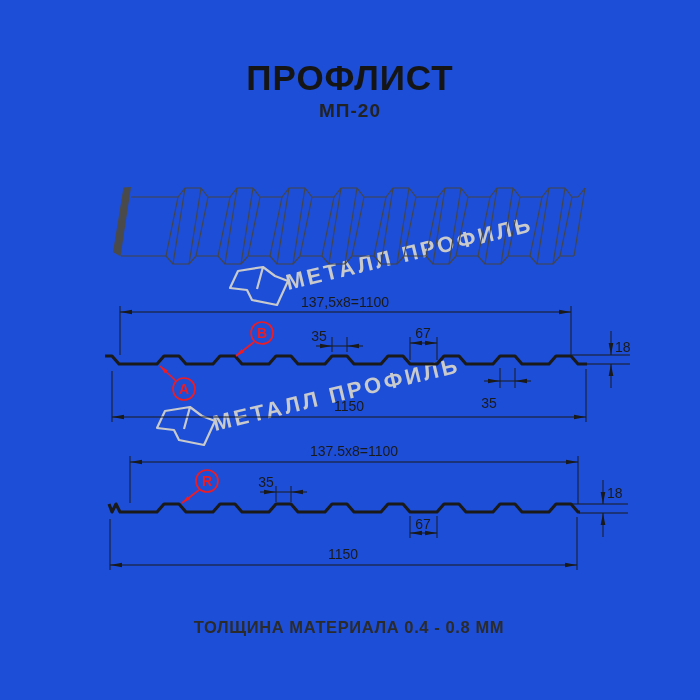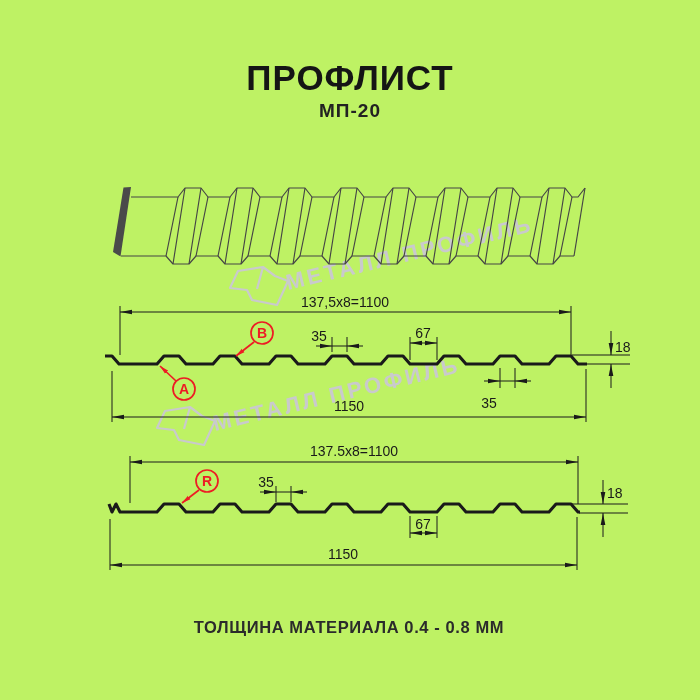--- a/index.html
+++ b/index.html
@@ -1,16 +1,16 @@
 <!DOCTYPE html>
 <html style="--red: #ed1c24; --line: #1a1a1a; --wm: #c9cacc;"><head>
 <meta charset="utf-8">
 <style>
   html,body{margin:0;padding:0;background:#fff;}
-  .canvas{position:relative;width:700px;height:700px;background:#bef264;overflow:hidden;
+  .canvas{position:relative;width:700px;height:700px;background:#1d4ed8;overflow:hidden;
           font-family:"Liberation Sans",sans-serif;}
   svg{display:block}
   .title{font:800 35px "Liberation Sans",sans-serif;letter-spacing:1px;fill:#151515;}
   .subtitle{font:700 19px "Liberation Sans",sans-serif;letter-spacing:1px;fill:#222;}
   .footer{font:700 16.5px "Liberation Sans",sans-serif;letter-spacing:.6px;fill:#2b2b2b;}
   .profile{stroke:var(--line,#151515);stroke-width:3.1;fill:none;stroke-linejoin:round;}
   .thin{stroke:var(--line,#1a1a1a);stroke-width:1;fill:none;}
   .sheet{stroke:#454545;stroke-width:1.15;fill:none;stroke-linejoin:round;}
   .band{fill:#4a4a4a;}
   .dim{font:14px "Liberation Sans",sans-serif;fill:#1a1a1a;}

